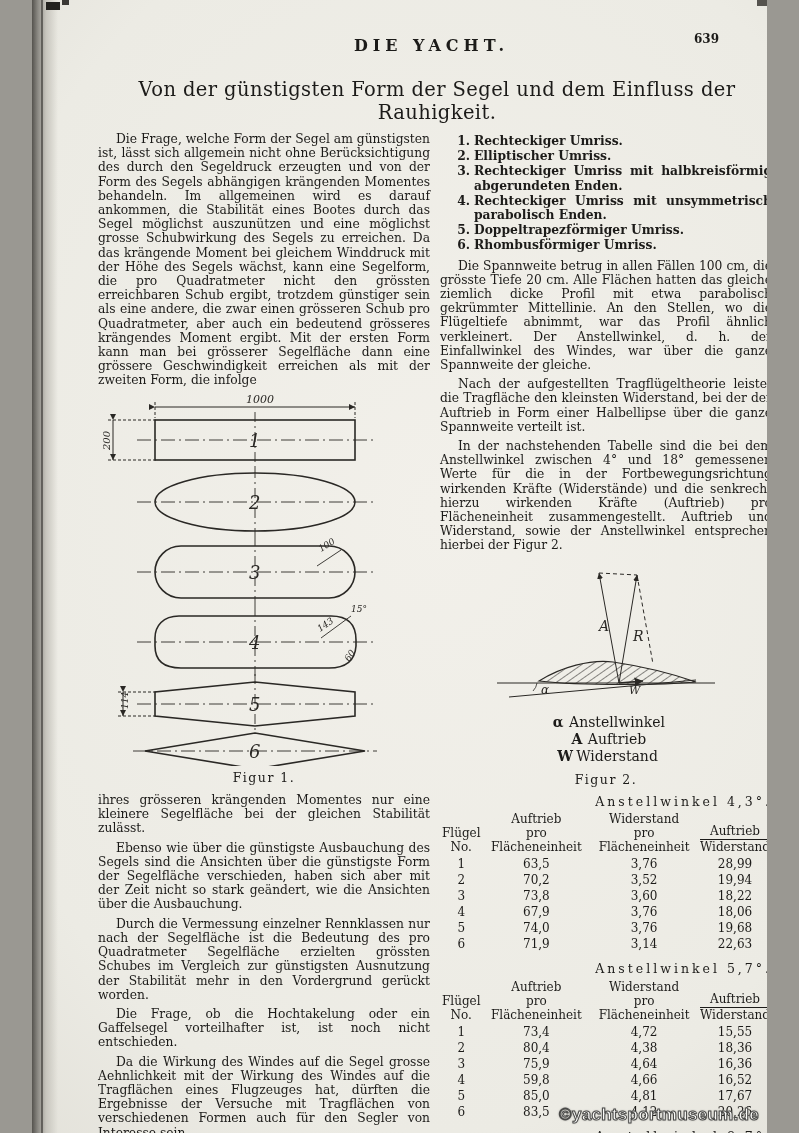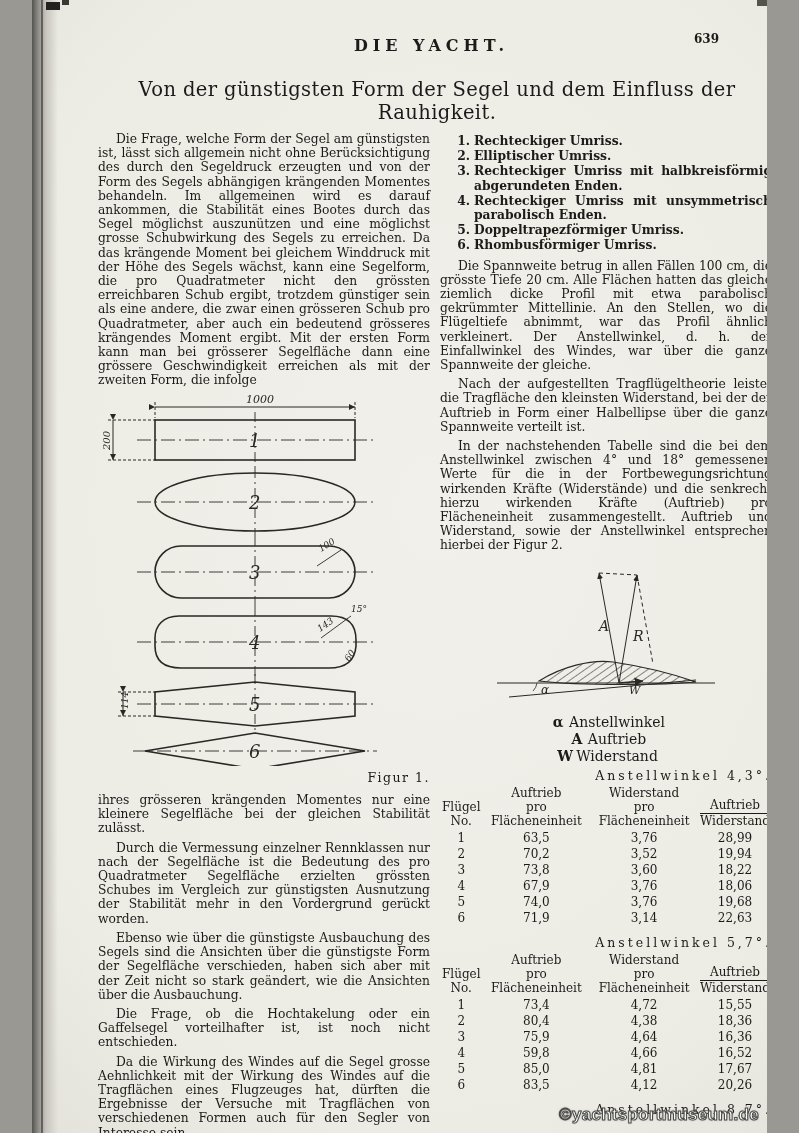--- a/index.html
+++ b/index.html
@@ -27,21 +27,21 @@
   .col-left{left:66px;}
   .col-right{left:408px;}
   .col p{margin:0 0 5px 0;text-indent:18px;}
   .col p.noindent{text-indent:0;}
 
   ol.forms{margin:2px 0 6px 0;padding:0 0 0 30px;list-style:none;counter-reset:f;font-weight:bold;}
   ol.forms li{counter-increment:f;text-indent:0;margin:0 0 1px 0;padding-left:4px;}
   ol.forms li::before{content:counter(f) ".";display:inline-block;width:16px;margin-left:-20px;margin-right:4px;text-align:right;}
 
   .figure{text-align:center;margin:6px 0 4px 0;}
-  .fig-caption{text-align:right;font-size:12.5px;letter-spacing:1.5px;margin:2px 0 8px 0;text-indent:0;}
+  .fig-caption{text-align:center;font-size:12.5px;letter-spacing:1.5px;margin:2px 0 8px 0;text-indent:0;}
   svg text{font-family:"DejaVu Serif",serif;}
   .hand{font-style:italic;}
 
   .fig2-legend{width:200px;margin:2px auto 0 auto;text-align:center;font-size:14px;line-height:17px;}
   .fig2-legend .sym{display:inline-block;width:22px;font-weight:bold;}
 
   .dtable{width:332px;margin:4px 0 10px 0;}
   .dtable .t-title{text-align:right;font-size:12.5px;letter-spacing:3px;margin:0 0 3px 0;}
   table.vals{width:100%;border-collapse:collapse;font-size:12px;line-height:14px;}
   table.vals th{font-weight:normal;text-align:center;vertical-align:bottom;padding:0 2px 2px 2px;}
@@ -132,22 +132,22 @@
           <text x="248" y="218" font-size="9">15°</text>
           <text x="217" y="238" font-size="9" transform="rotate(-35 217 238)">143</text>
           <text x="246" y="268" font-size="9" transform="rotate(-55 246 268)">60</text>
           <text x="25" y="315" font-size="9" transform="rotate(-90 25 315)">114</text>
         </g>
       </svg>
       <div class="fig-caption">Figur 1.</div>
     </div>
 
     <p class="noindent">ihres grösseren krängenden Momentes nur eine kleinere Segelfläche bei der gleichen Stabilität zulässt.</p>
+    <p>Ebenso wie über die günstigste Ausbauchung des Segels sind die Ansichten über die günstigste Form der Segelfläche verschieden, haben sich aber mit der Zeit nicht so stark geändert, wie die Ansichten über die Ausbauchung.</p>
     <p>Durch die Vermessung einzelner Rennklassen nur nach der Segelfläche ist die Bedeutung des pro Quadratmeter Segelfläche erzielten grössten Schubes im Vergleich zur günstigsten Ausnutzung der Stabilität mehr in den Vordergrund gerückt worden.</p>
-    <p>Ebenso wie über die günstigste Ausbauchung des Segels sind die Ansichten über die günstigste Form der Segelfläche verschieden, haben sich aber mit der Zeit nicht so stark geändert, wie die Ansichten über die Ausbauchung.</p>
     <p>Die Frage, ob die Hochtakelung oder ein Gaffelsegel vorteilhafter ist, ist noch nicht entschieden.</p>
     <p>Da die Wirkung des Windes auf die Segel grosse Aehnlichkeit mit der Wirkung des Windes auf die Tragflächen eines Flugzeuges hat, dürften die Ergebnisse der Versuche mit Tragflächen von verschiedenen Formen auch für den Segler von Interesse sein.</p>
 
   </div>
 
   <div class="col col-right">
     <ol class="forms">
         <li>Rechteckiger Umriss.</li>
         <li>Elliptischer Umriss.</li>
         <li>Rechteckiger Umriss mit halbkreisförmig abgerundeten Enden.</li>
@@ -188,20 +188,21 @@
           <text x="142" y="82" font-size="14">R</text>
           <text x="138" y="135" font-size="11">W</text>
           <text x="50" y="135" font-size="12">α</text>
         </g>
       </svg>
       <div class="fig2-legend">
           <div><span class="sym">α</span><span>Anstellwinkel</span></div>
           <div><span class="sym">A</span><span>Auftrieb</span></div>
           <div><span class="sym">W</span><span>Widerstand</span></div>
         </div>
+      <div class="fig-caption" style="margin-top:8px;">Figur 2.</div>
     </div>
 
     <div class="dtable">
       <div class="t-title">Anstellwinkel 4,3°.</div>
       <table class="vals">
         <thead>
           <tr>
             <th>
                 <span class="hdr2">Flügel</span>
                 <span class="hdr2">No.</span>

